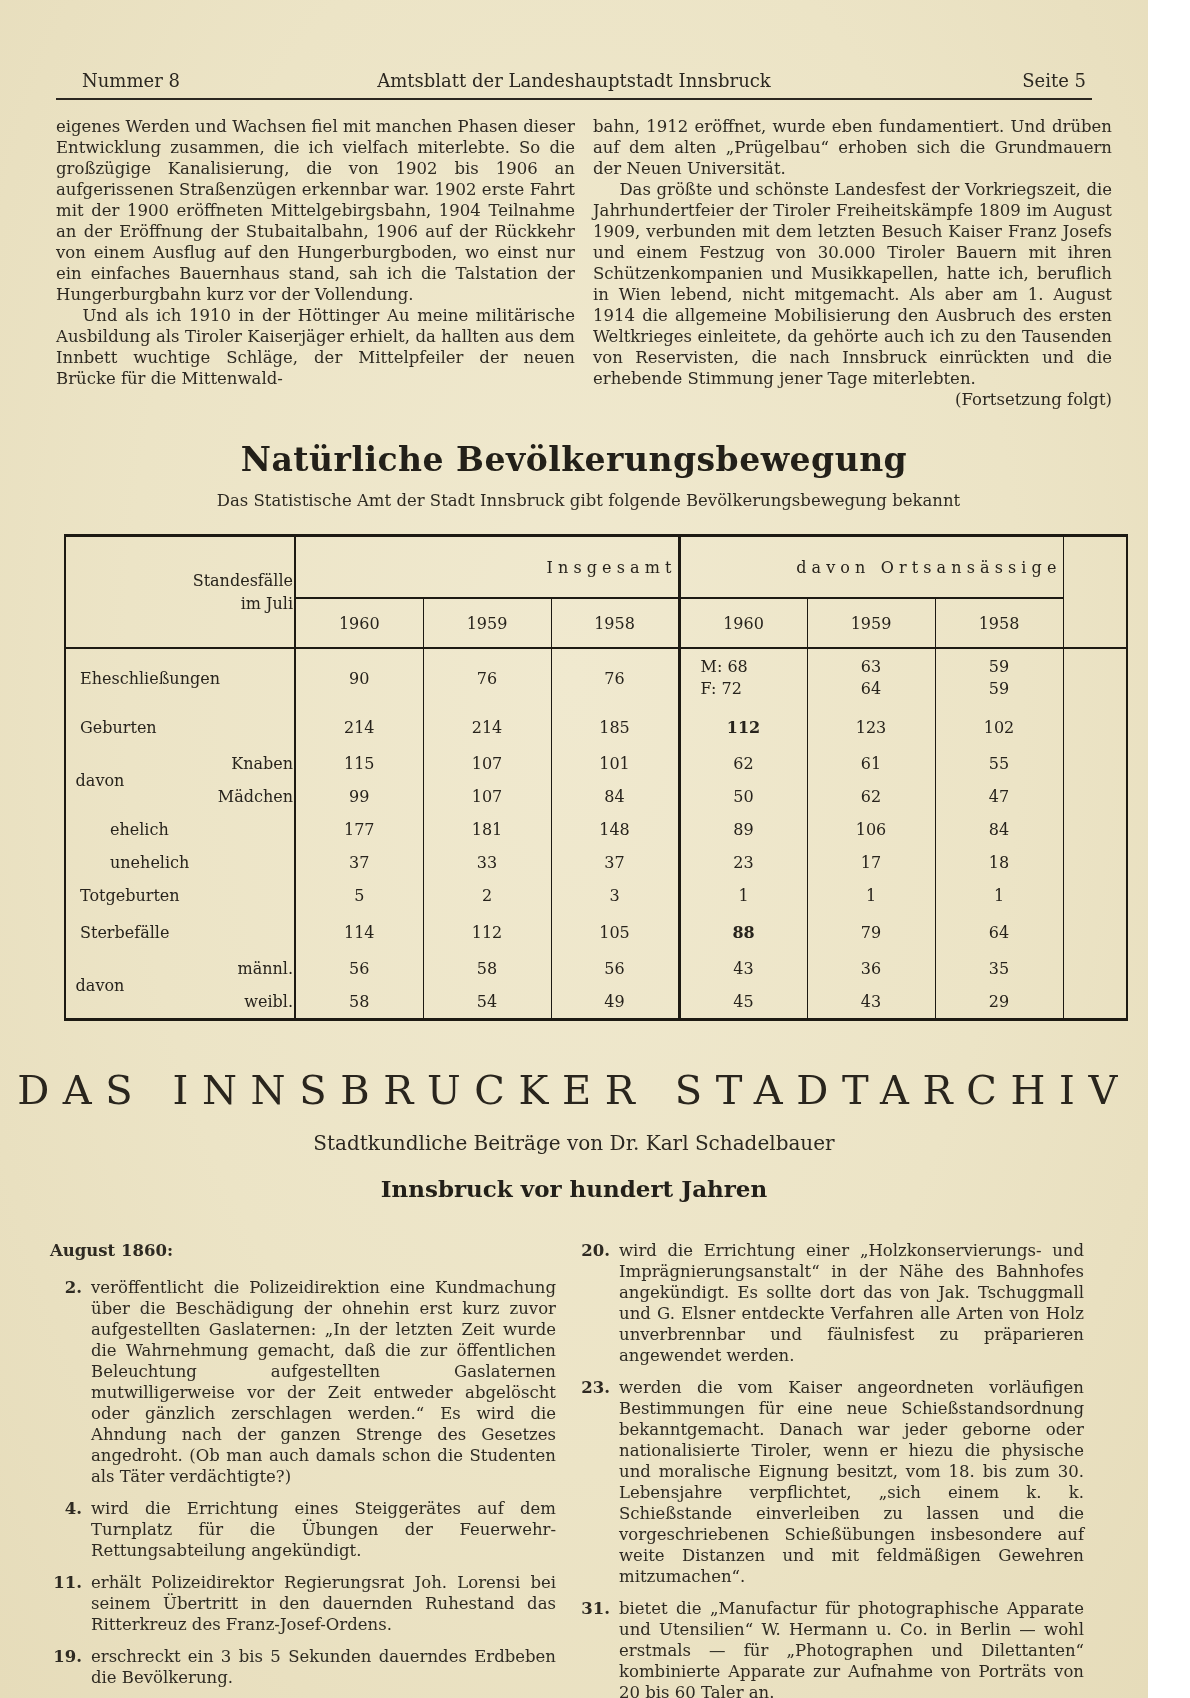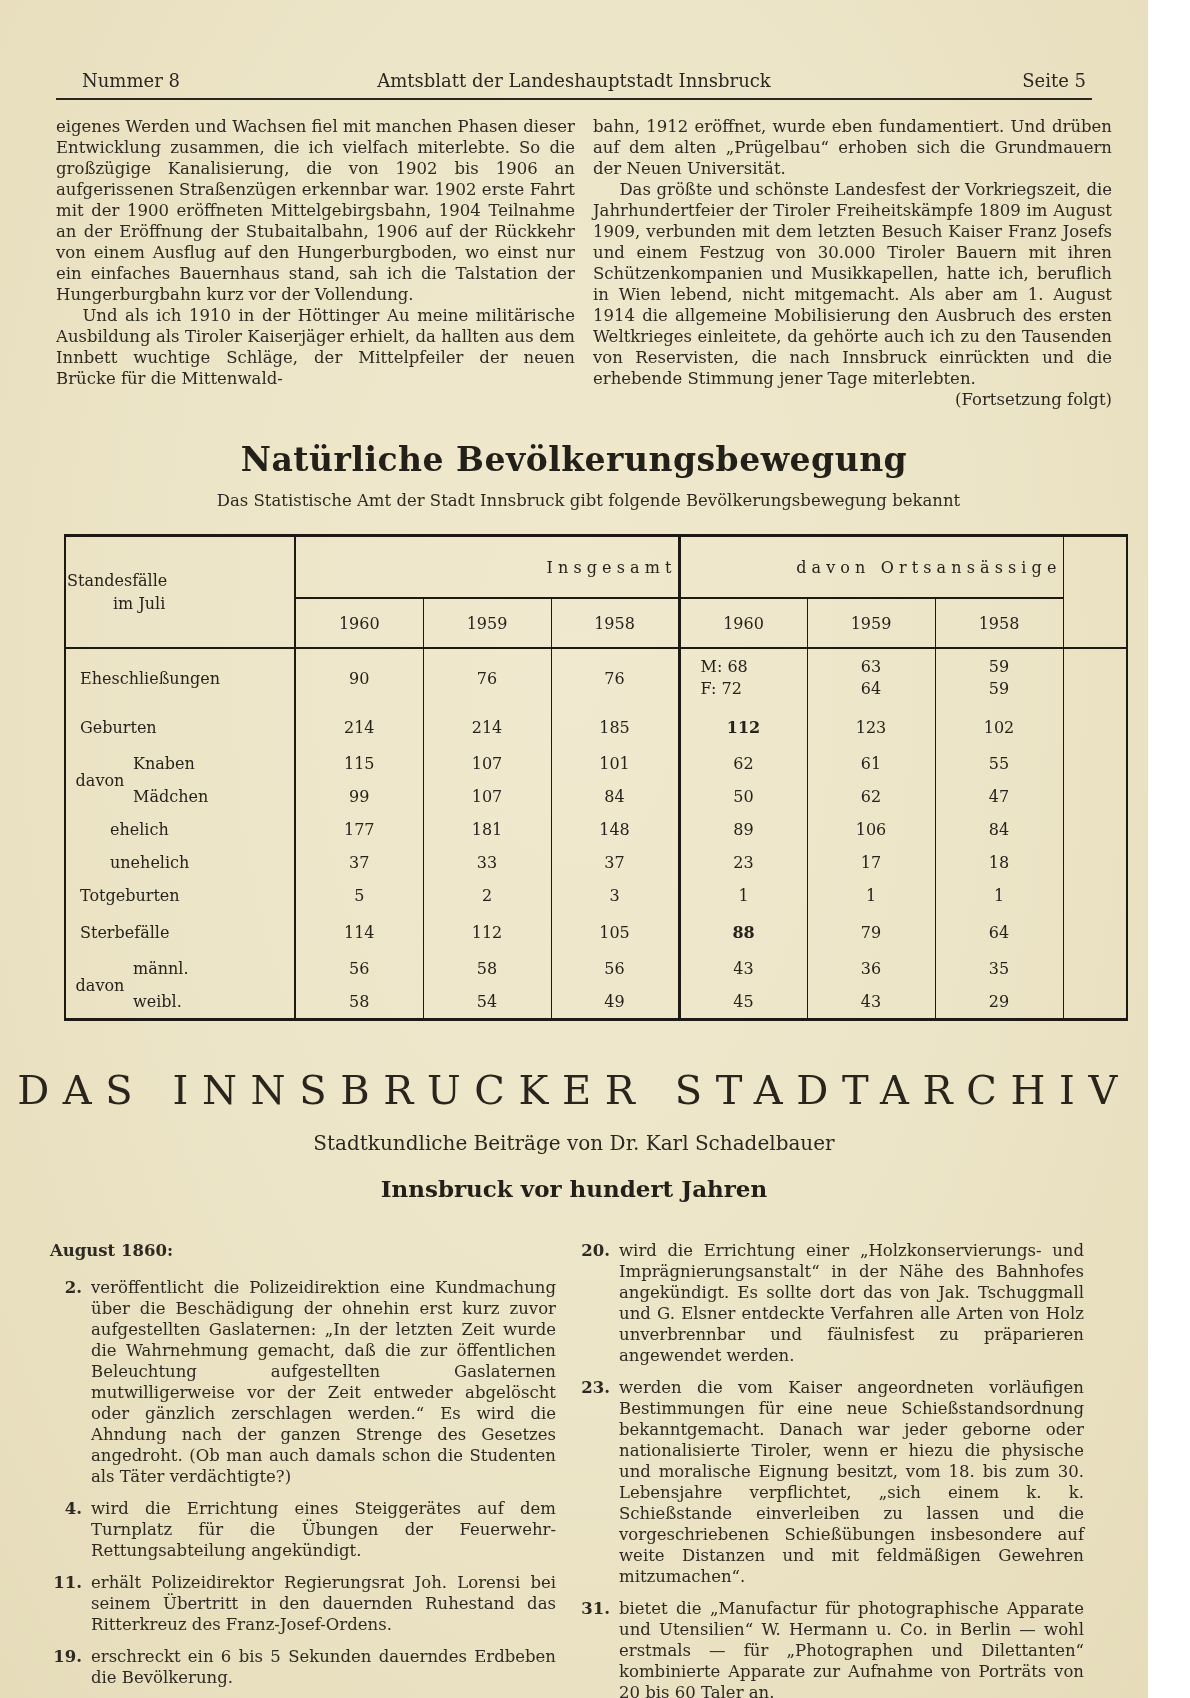--- a/index.html
+++ b/index.html
@@ -24,41 +24,41 @@
   
   .stats-title{text-align:center;font-size:33px;font-weight:bold;color:#232019;
                margin:30px 0 0 0;letter-spacing:.5px;}
   .stats-sub{text-align:center;font-size:16.5px;margin:12px 0 0 0;color:#2e2a22;padding-left:29px;}
   
   table.pop{border-collapse:collapse;margin:24px 60px 0 64px;width:1062px;
             font-size:16px;color:#27231c;table-layout:fixed;}
   table.pop{border:2px solid #1d1a13;border-top:3.5px solid #1d1a13;border-bottom:3.5px solid #1d1a13;}
   col.c-dvn{width:62px;} col.c-lbl{width:168px;} col.c-d{width:128px;} col.c-sp{width:64px;}
   table.pop th{font-weight:normal;}
-  .c1{text-align:left;vertical-align:middle;border-bottom:2px solid #1d1a13;line-height:1.45;}
+  .c1{text-align:right;vertical-align:middle;border-bottom:2px solid #1d1a13;line-height:1.45;}
   .c1 .l2{font-weight:normal;padding-left:46px;}
   .grp{border-bottom:2px solid #1d1a13;text-align:right;height:58px;vertical-align:middle;
        letter-spacing:.32em;font-size:16px;}
   .grp1{border-left:2px solid #1d1a13;}
   .grp2{border-left:3px solid #1d1a13;}
   .spc{border-left:1px solid #1d1a13;border-bottom:2px solid #1d1a13;}
   .yr{height:46px;text-align:center;vertical-align:middle;border-bottom:2px solid #1d1a13;}
   .yr.v2{border-left:2px solid #1d1a13;}
   .yr.v1{border-left:1px solid #1d1a13;}
   .yr.v3{border-left:3px solid #1d1a13;}
   tbody td{height:31px;vertical-align:middle;}
   tbody td:nth-last-child(7){border-left:2px solid #1d1a13;}
   tbody td:nth-last-child(6),tbody td:nth-last-child(5),
   tbody td:nth-last-child(3),tbody td:nth-last-child(2){border-left:1px solid #1d1a13;}
   tbody td:nth-last-child(4){border-left:3px solid #1d1a13;}
   tbody td:nth-last-child(1){border-left:1px solid #1d1a13;}
   td.d{text-align:center;}
   td.lbl{padding-left:14px;}
   td.lbl.mid{padding-left:44px;}
-  td.lbl.sub{padding-left:6px;}
+  td.lbl.sub{padding-left:6px;text-align:right;}
   td.dvn{text-align:center;vertical-align:middle;padding-left:8px;}
   td.ml{white-space:pre-line;line-height:1.35;}
   td.mll{text-align:left;padding-left:20px;}
   tr.tall td{height:56px;}
   tr.gap td{height:38px;}
   .bnum{font-weight:bold;}
   
   .arch-title{text-align:center;font-size:40px;letter-spacing:.34em;color:#29251d;
               margin:46px 0 0 0;font-weight:normal;}
   .arch-sub{text-align:center;font-size:20px;margin:18px 0 0 0;color:#2b2720;}
@@ -251,21 +251,21 @@
       <div class="item">
         <span class="num">4.</span>
         <span class="txt">wird die Errichtung eines Steiggerätes auf dem Turnplatz für die Übungen der Feuerwehr-Rettungsabteilung angekündigt.</span>
       </div>
       <div class="item">
         <span class="num">11.</span>
         <span class="txt">erhält Polizeidirektor Regierungsrat Joh. Lorensi bei seinem Übertritt in den dauernden Ruhestand das Ritterkreuz des Franz-Josef-Ordens.</span>
       </div>
       <div class="item">
         <span class="num">19.</span>
-        <span class="txt">erschreckt ein 6 bis 5 Sekunden dauerndes Erdbeben die Bevölkerung.</span>
+        <span class="txt">erschreckt ein 3 bis 5 Sekunden dauerndes Erdbeben die Bevölkerung.</span>
       </div>
     </div>
     <div class="lcol">
       <div class="item">
         <span class="num">20.</span>
         <span class="txt">wird die Errichtung einer „Holzkonservierungs- und Imprägnierungsanstalt“ in der Nähe des Bahnhofes angekündigt. Es sollte dort das von Jak. Tschuggmall und G. Elsner entdeckte Verfahren alle Arten von Holz unverbrennbar und fäulnisfest zu präparieren angewendet werden.</span>
       </div>
       <div class="item">
         <span class="num">23.</span>
         <span class="txt">werden die vom Kaiser angeordneten vorläufigen Bestimmungen für eine neue Schießstandsordnung bekanntgemacht. Danach war jeder geborne oder nationalisierte Tiroler, wenn er hiezu die physische und moralische Eignung besitzt, vom 18. bis zum 30. Lebensjahre verpflichtet, „sich einem k. k. Schießstande einverleiben zu lassen und die vorgeschriebenen Schießübungen insbesondere auf weite Distanzen und mit feldmäßigen Gewehren mitzumachen“.</span>

